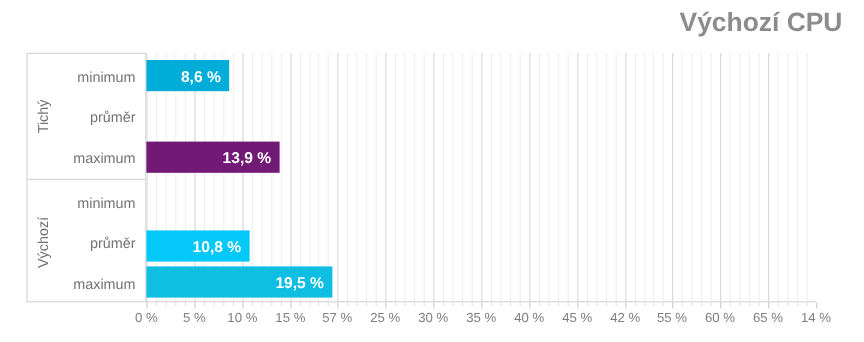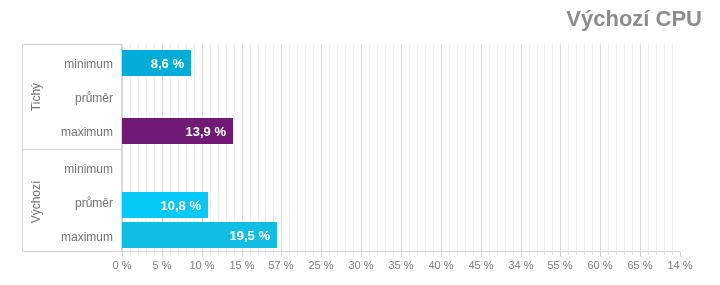--- a/index.html
+++ b/index.html
@@ -371,20 +371,20 @@
       <div class="xlabel" style="left: 0px;">0 %</div>
       <div class="xlabel" style="left: 40px;">5 %</div>
       <div class="xlabel" style="left: 80px;">10 %</div>
       <div class="xlabel" style="left: 120px;">15 %</div>
       <div class="xlabel" style="left: 159px;">57 %</div>
       <div class="xlabel" style="left: 199px;">25 %</div>
       <div class="xlabel" style="left: 239px;">30 %</div>
       <div class="xlabel" style="left: 279px;">35 %</div>
       <div class="xlabel" style="left: 319px; text-align: right;">40 %</div>
       <div class="xlabel" style="left: 359px;">45 %</div>
-      <div class="xlabel" style="left: 399px;">34 %</div>
+      <div class="xlabel" style="left: 399px;">42 %</div>
       <div class="xlabel" style="left: 438px;">55 %</div>
       <div class="xlabel" style="left: 478px;">60 %</div>
       <div class="xlabel" style="left: 518px;">65 %</div>
       <div class="xlabel" style="left: 558px;">14 %</div>
     </div>
 
 </div>
 
 </body></html>

